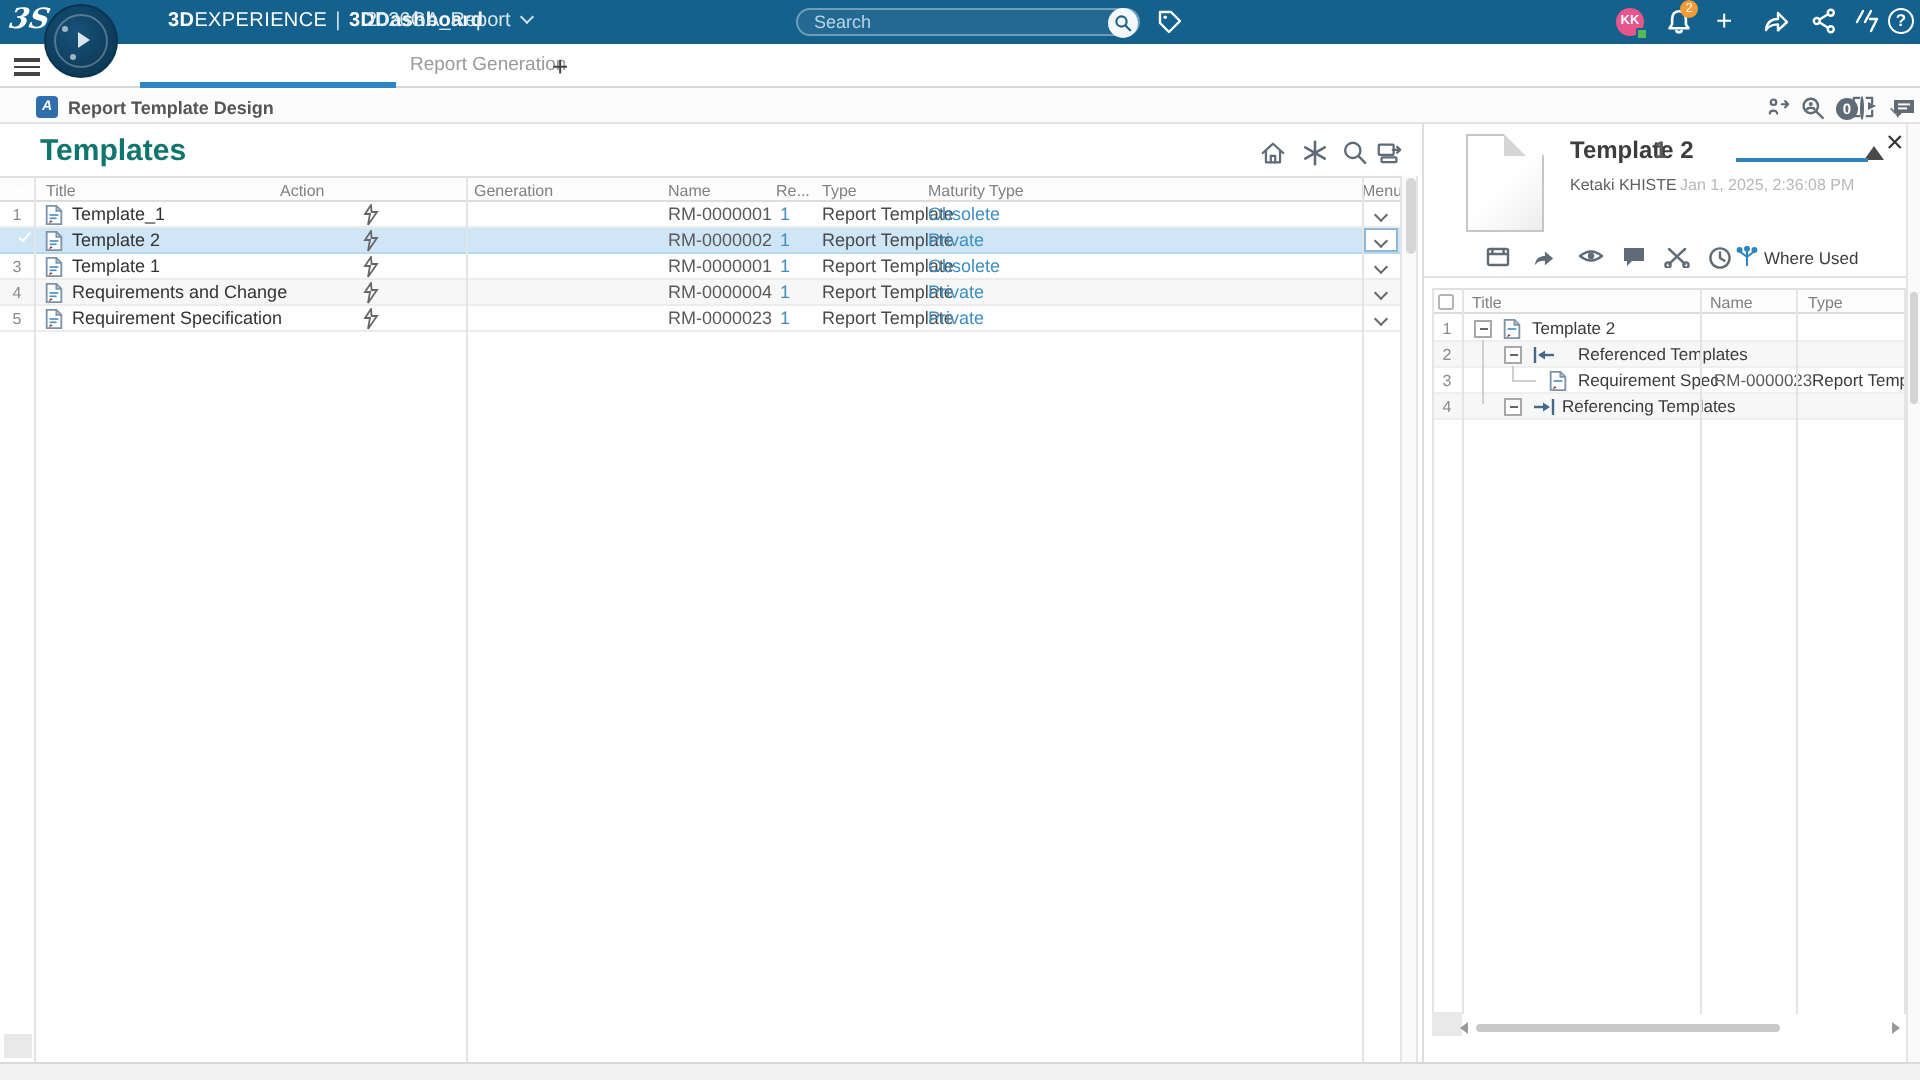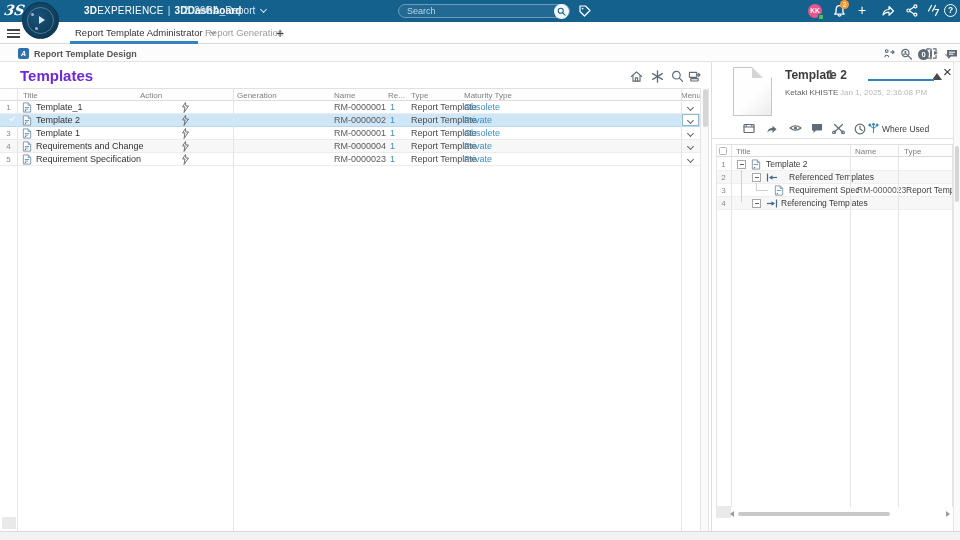--- a/index.html
+++ b/index.html
@@ -49,21 +49,21 @@
 
 
 .appbar{position:absolute;left:0;top:44px;width:960px;height:18px;background:#fcfcfc;border-bottom:1px solid #e3e3e3;z-index:4}
 .app-ic{position:absolute;left:18px;top:4px;width:11px;height:11px;background:#2f6fad;border-radius:2px;color:#fff;font-size:7px;font-weight:bold;text-align:center;line-height:11px;font-style:italic}
 .app-title{position:absolute;left:34px;top:5px;font-size:9px;font-weight:bold;color:#555}
 .ab-ic{position:absolute;top:5px;color:#888}
 .minus-bar{width:9px;height:1.6px;background:#888;margin-top:4px}
 
 
 .left-panel{position:absolute;left:0;top:62px;width:710px;height:469px;background:#fff}
-.panel-title{position:absolute;left:20px;top:5px;font-size:15px;font-weight:bold;color:#6d28d9}
+.panel-title{position:absolute;left:20px;top:5px;font-size:15px;font-weight:bold;color:#0f766e}
 .lp-ic{position:absolute;top:8px;color:#5f6b76}
 
 
 .thead{position:absolute;left:0;top:26px;width:700px;height:13px;border-top:1px solid #e0e0e0;border-bottom:1px solid #dcdcdc;background:#fdfdfd}
 .hcell{position:absolute;top:0;height:13px;line-height:13px;font-size:8px;color:#808080;white-space:nowrap}
 .trow{position:absolute;left:0;width:700px;height:13px;border-bottom:1px solid #ececec;background:#fff}
 .trow.alt{background:#f7f7f7}
 .trow.selected{background:#cfe6f7;border-bottom:1px solid #b9d8ee}
 .cell{position:absolute;top:0;height:13px;line-height:13px;font-size:9px;color:#333;white-space:nowrap}
 .rnum{left:0;width:17px;text-align:center;color:#8a8a8a;font-size:8px}
@@ -195,23 +195,20 @@
   <span class="dot" style="left:8px;top:10px"></span>
   <span class="dot" style="left:12px;top:24px"></span>
 </div>
 
 <nav class="tabbar">
   <span class="hamburger">
       <i></i>
       <i></i>
       <i></i>
     </span>
-  <span class="tab active" style="left:75px">
-    <span>Report Template Administrator</span><span class="chev"></span>
-  </span>
   <span class="tab-underline"></span>
   <span class="tab inactive" style="left:205px">
     <span>Report Generation</span>
   </span>
   <span class="addtab">+</span>
   <span class="tb-ic" style="left:900px;top:26px">
     <svg width="13" height="13" viewBox="0 0 13 13" class="ic-svg">
         <circle cx="5.4" cy="5" r="3.6"></circle>
         <line x1="8.2" y1="7.8" x2="11.4" y2="11"></line>
         <circle cx="5.4" cy="4" r="1" fill="#5f6b76" stroke="none"></circle>

